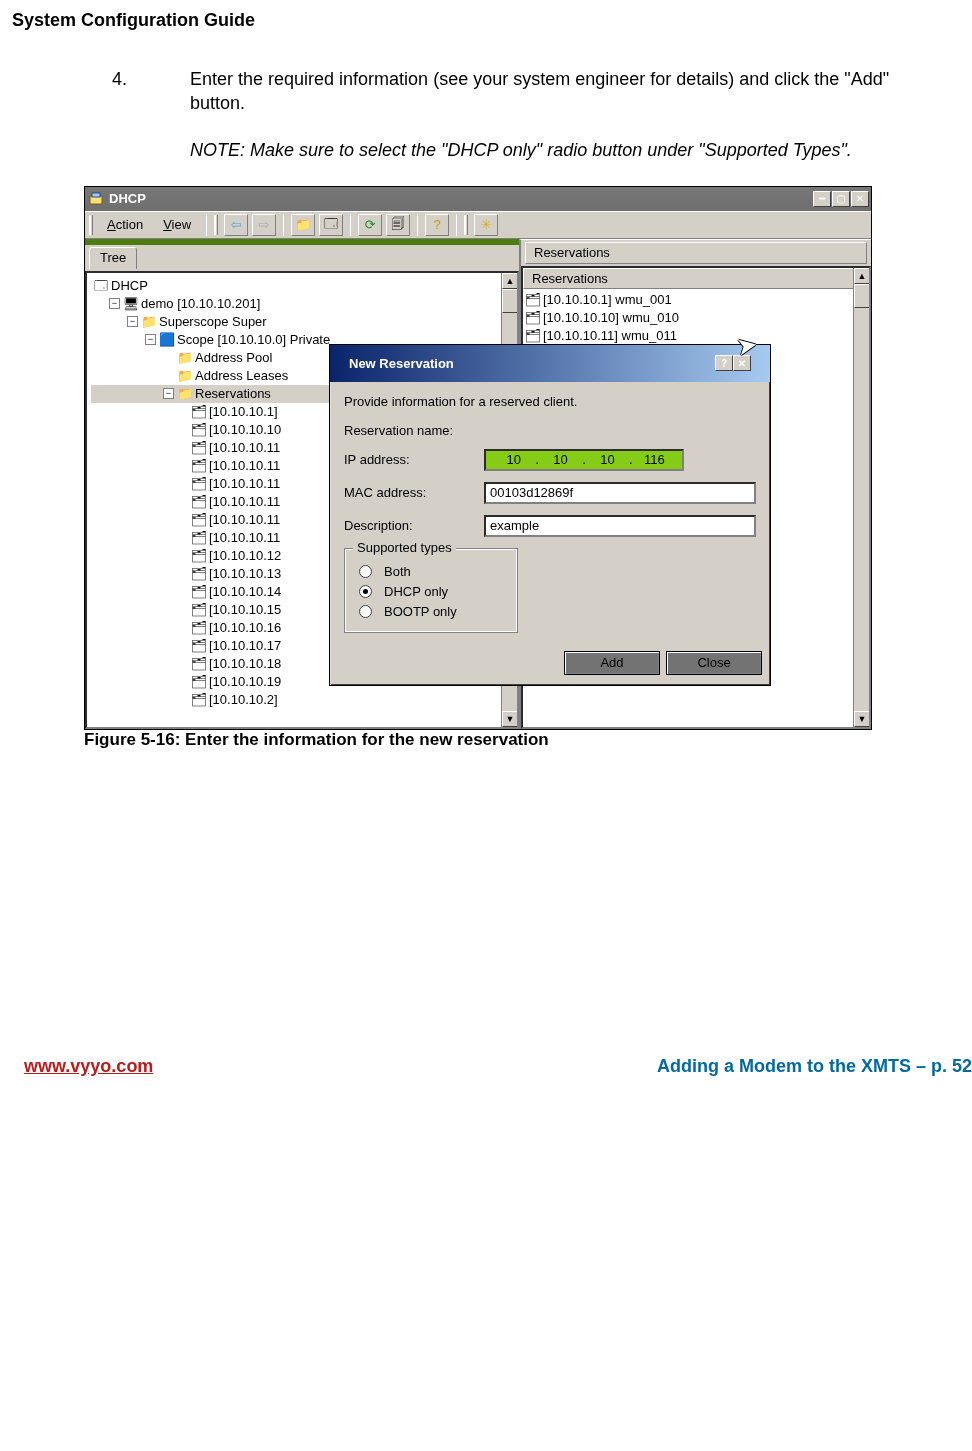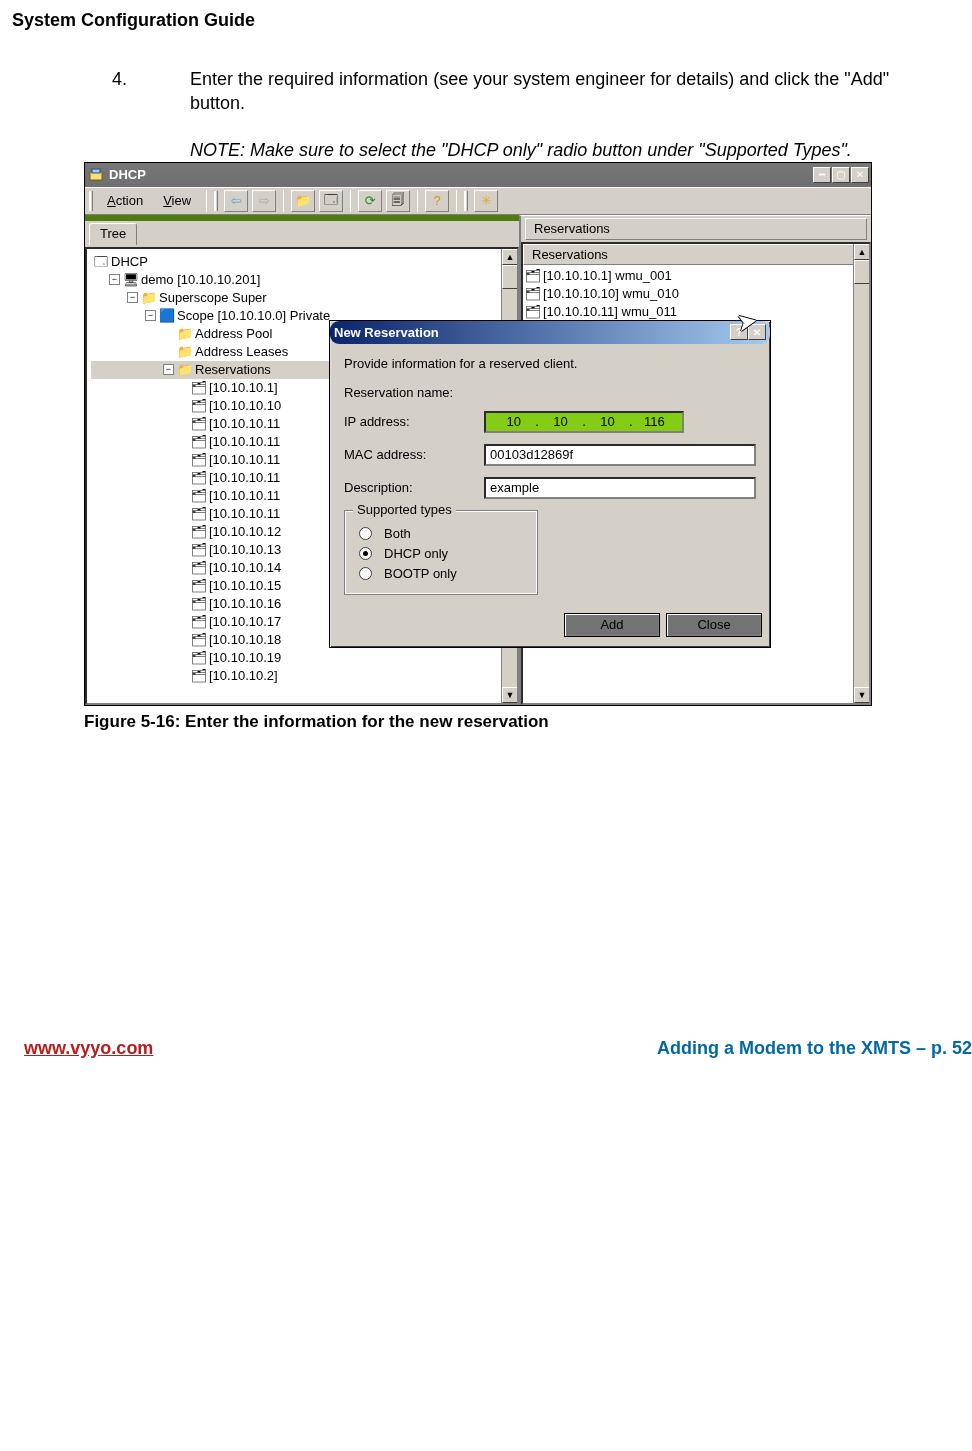--- a/index.html
+++ b/index.html
@@ -25,21 +25,21 @@
     line-height: 1.35;
   }
   .step {
     display: flex;
     margin-bottom: 22px;
   }
   .step-num { width: 78px; flex: 0 0 78px; }
   .note {
     margin-left: 78px;
     font-style: italic;
-    margin-bottom: 0;
+    margin-bottom: 24px;
   }
 
   
   .shot {
     margin-left: 72px;
     width: 788px;
     border: 1px solid #000;
   }
   
   .win {
@@ -164,27 +164,26 @@
     left:244px; top:105px;
     width:442px;
     background:#d4d0c8;
     border:1px solid #000;
     box-shadow:
       inset 1px 1px 0 #dfdfdf,
       inset -1px -1px 0 #404040;
     font-size:13px;
   }
   .dlg-title {
-    height:23px;
+    height:37px;
     background: linear-gradient(to right,#0a246a,#a6caf0);
     color:#fff;
     display:flex;align-items:center;
-    padding:0 4px;
+    padding:0 19px;
     font-weight:bold;
-    border-radius:9px;
   }
   .dlg-title .tspacer{flex:1}
   .dlg-body { padding:12px 14px 4px 14px; }
   .dlg-row { display:flex; align-items:center; margin-bottom:11px; }
   .dlg-row .lbl { width:140px; }
   .txtfield {
     flex:1;
     background:#fff;
     border:2px inset #808080;
     height:22px;
@@ -197,21 +196,21 @@
     padding:0 8px;
   }
   .ipfield span{flex:1;text-align:center}
   .ipfield .dot{flex:0 0 auto}
   .groupbox {
     border:1px solid #808080;
     box-shadow: inset -1px -1px 0 #fff, inset 1px 1px 0 #fff;
     margin:4px 0 10px 0;
     padding:10px 14px 8px 14px;
     position:relative;
-    width:194px;
+    width:174px;
   }
   .groupbox .legend {
     position:absolute;top:-9px;left:8px;background:#d4d0c8;padding:0 4px;
   }
   .radio { display:flex;align-items:center;gap:12px;margin:5px 0; }
   .radio .r {
     width:13px;height:13px;border-radius:50%;
     border:1px solid #404040;background:#fff;
     display:flex;align-items:center;justify-content:center;
   }
@@ -222,21 +221,20 @@
     background:#737373;
     border:1px solid #000;
     box-shadow: inset 1px 1px 0 #fff, inset -1px -1px 0 #808080;
     text-align:center;line-height:22px;
   }
 
   .caption {
     margin-left:72px;
     font-weight:bold;
     font-size:17px;
-    margin-top:6px;
   }
 
   .footer {
     position:fixed;
     left:0;right:0;
     width:972px;
     bottom:0;
     top:1418px; 
     display:flex;justify-content:space-between;
     padding:6px 12px 6px 12px;

